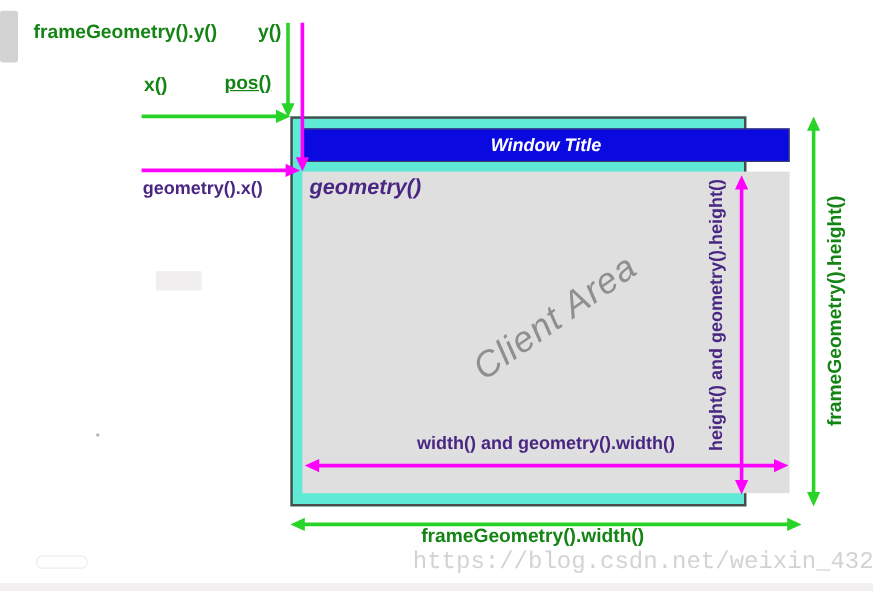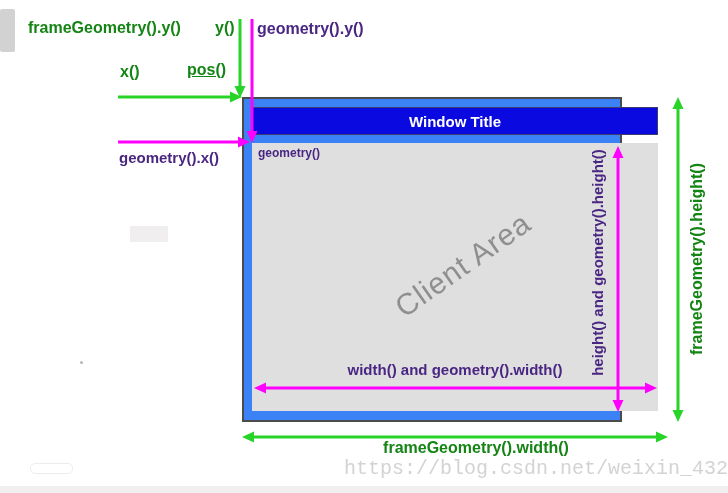--- a/index.html
+++ b/index.html
@@ -10,23 +10,24 @@
     height: 493px;
     background: #ffffff;
     overflow: hidden;
     font-family: "Liberation Sans", sans-serif;
   }
   
   .qt-window {
     position: absolute;
     left: 242px; top: 97px;
     width: 380px; height: 325px;
-    background: #3b82f6;
+    background: #5eead4;
     border: 2px solid #4b4b4b;
     z-index: 1;
+    font-style: italic;
   }
   .title-bar {
     position: absolute;
     left: 8px; top: 8px;
     width: 406px; height: 28px;
     background: #0a0ae0;
     border: 1px solid #3c3c6e;
     display: flex; align-items: center; justify-content: center;
   }
   .title-bar-text {
@@ -37,21 +38,21 @@
   .client-area {
     position: absolute;
     left: 8px; top: 44px;
     width: 406px; height: 268px;
     background: #dfdfdf;
   }
   .geometry-label-inner {
     position: absolute;
     left: 6px; top: 3px;
     color: #4a2683;
-    font-size: 12px;
+    font-size: 18px;
     font-weight: bold;
   }
   .client-watermark {
     position: absolute;
     left: 111px; top: 105px;
     width: 200px;
     text-align: center;
     transform: rotate(-35deg);
     color: #8f8f8f;
     font-size: 30px;
@@ -86,21 +87,21 @@
     left: 330px; top: 361px; width: 250px;
     text-align: center; font-size: 15px;
   }
   .lbl-height-inner {
     left: 462px; top: 254px; width: 270px;
     text-align: center; font-size: 15px;
     transform: rotate(-90deg);
   }
   .lbl-frame-width {
     left: 351px; top: 439px; width: 250px;
-    text-align: center;
+    text-align: left;
   }
   .lbl-frame-height {
     left: 572px; top: 250px; width: 250px;
     text-align: center;
     transform: rotate(-90deg);
   }
   
   .url-watermark {
     position: absolute;
     left: 344px; top: 457px;
@@ -180,21 +181,20 @@
 
     <g>
       <line x1="252" y1="437" x2="658" y2="437" stroke="#28d428" stroke-width="3"></line>
       <polygon points="254,431.5 254,442.5 242,437" fill="#28d428"></polygon>
       <polygon points="656,431.5 656,442.5 668,437" fill="#28d428"></polygon>
     </g>
   </svg>
 
   <div class="lbl green lbl-frame-y">frameGeometry().y()</div>
   <div class="lbl green lbl-y">y()</div>
-  <div class="lbl purple lbl-geometry-y">geometry().y()</div>
   <div class="lbl green lbl-x">x()</div>
   <div class="lbl green lbl-pos">pos()</div>
   <div class="lbl purple lbl-width-inner">width() and geometry().width()</div>
   <div class="lbl purple lbl-geometry-x">geometry().x()</div>
   <div class="lbl purple lbl-height-inner">height() and geometry().height()</div>
   <div class="lbl green lbl-frame-width">frameGeometry().width()</div>
   <div class="lbl green lbl-frame-height">frameGeometry().height()</div>
 
   <div class="url-watermark">https://blog.csdn.net/weixin_43200735</div>
 

